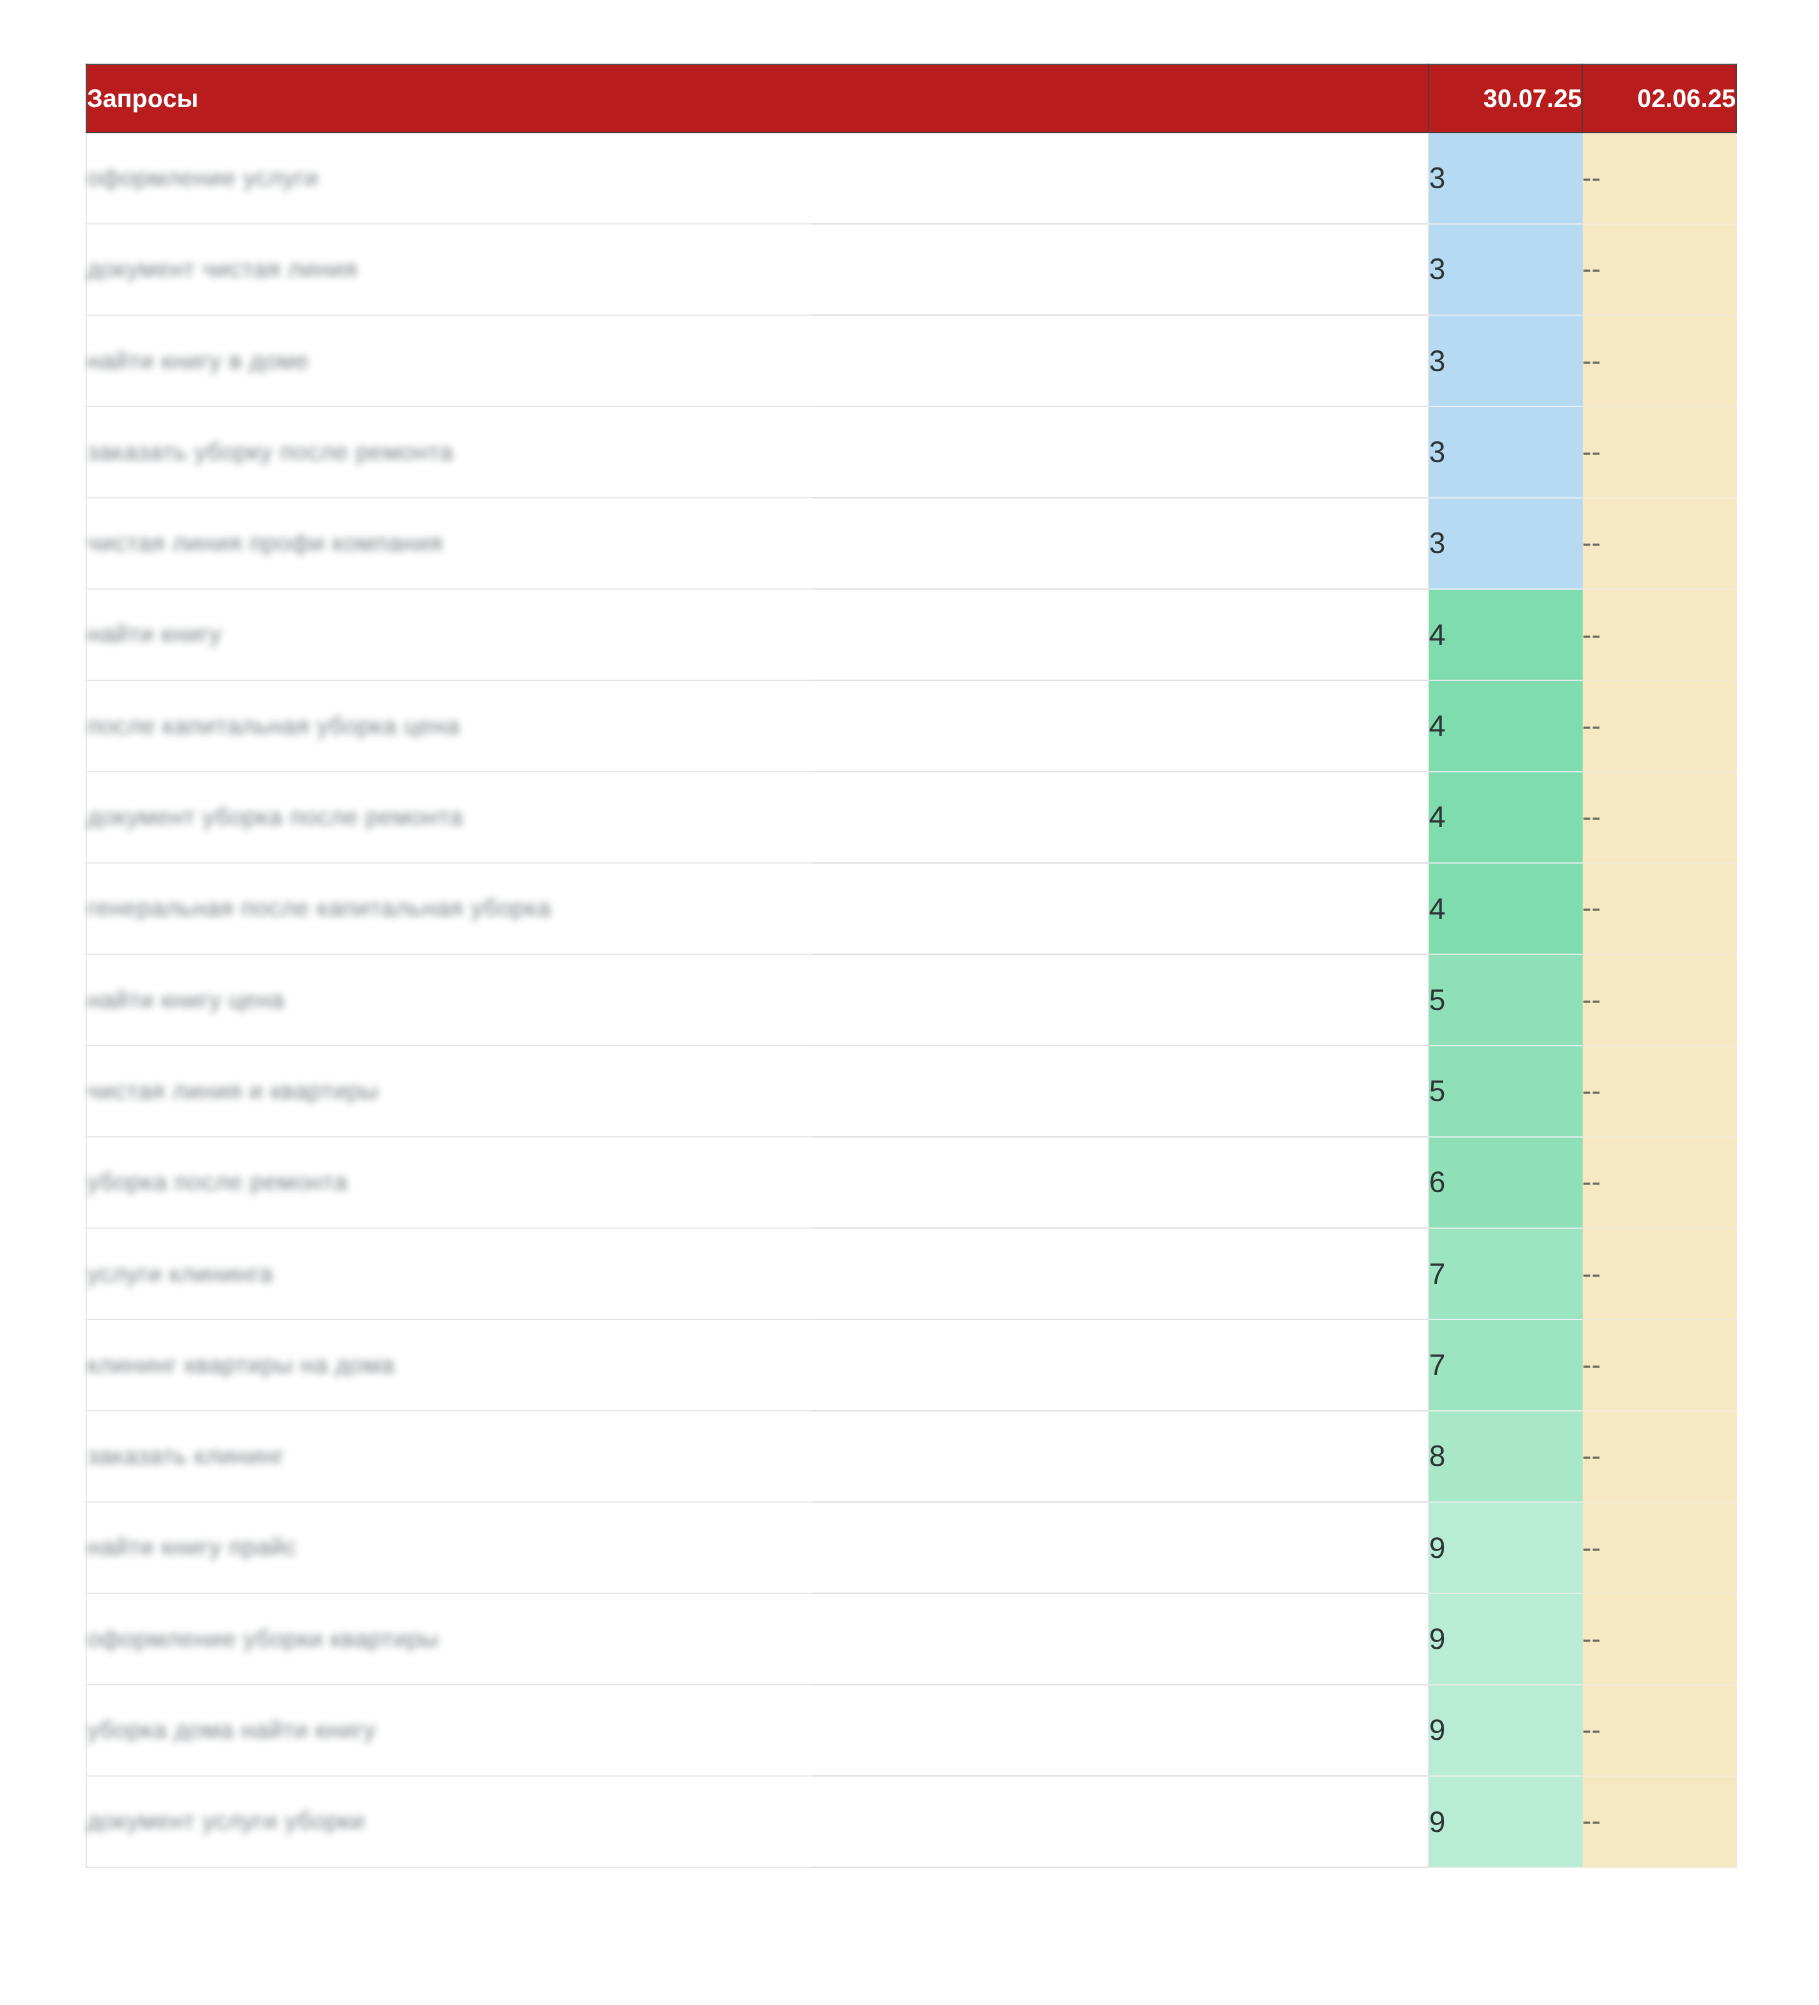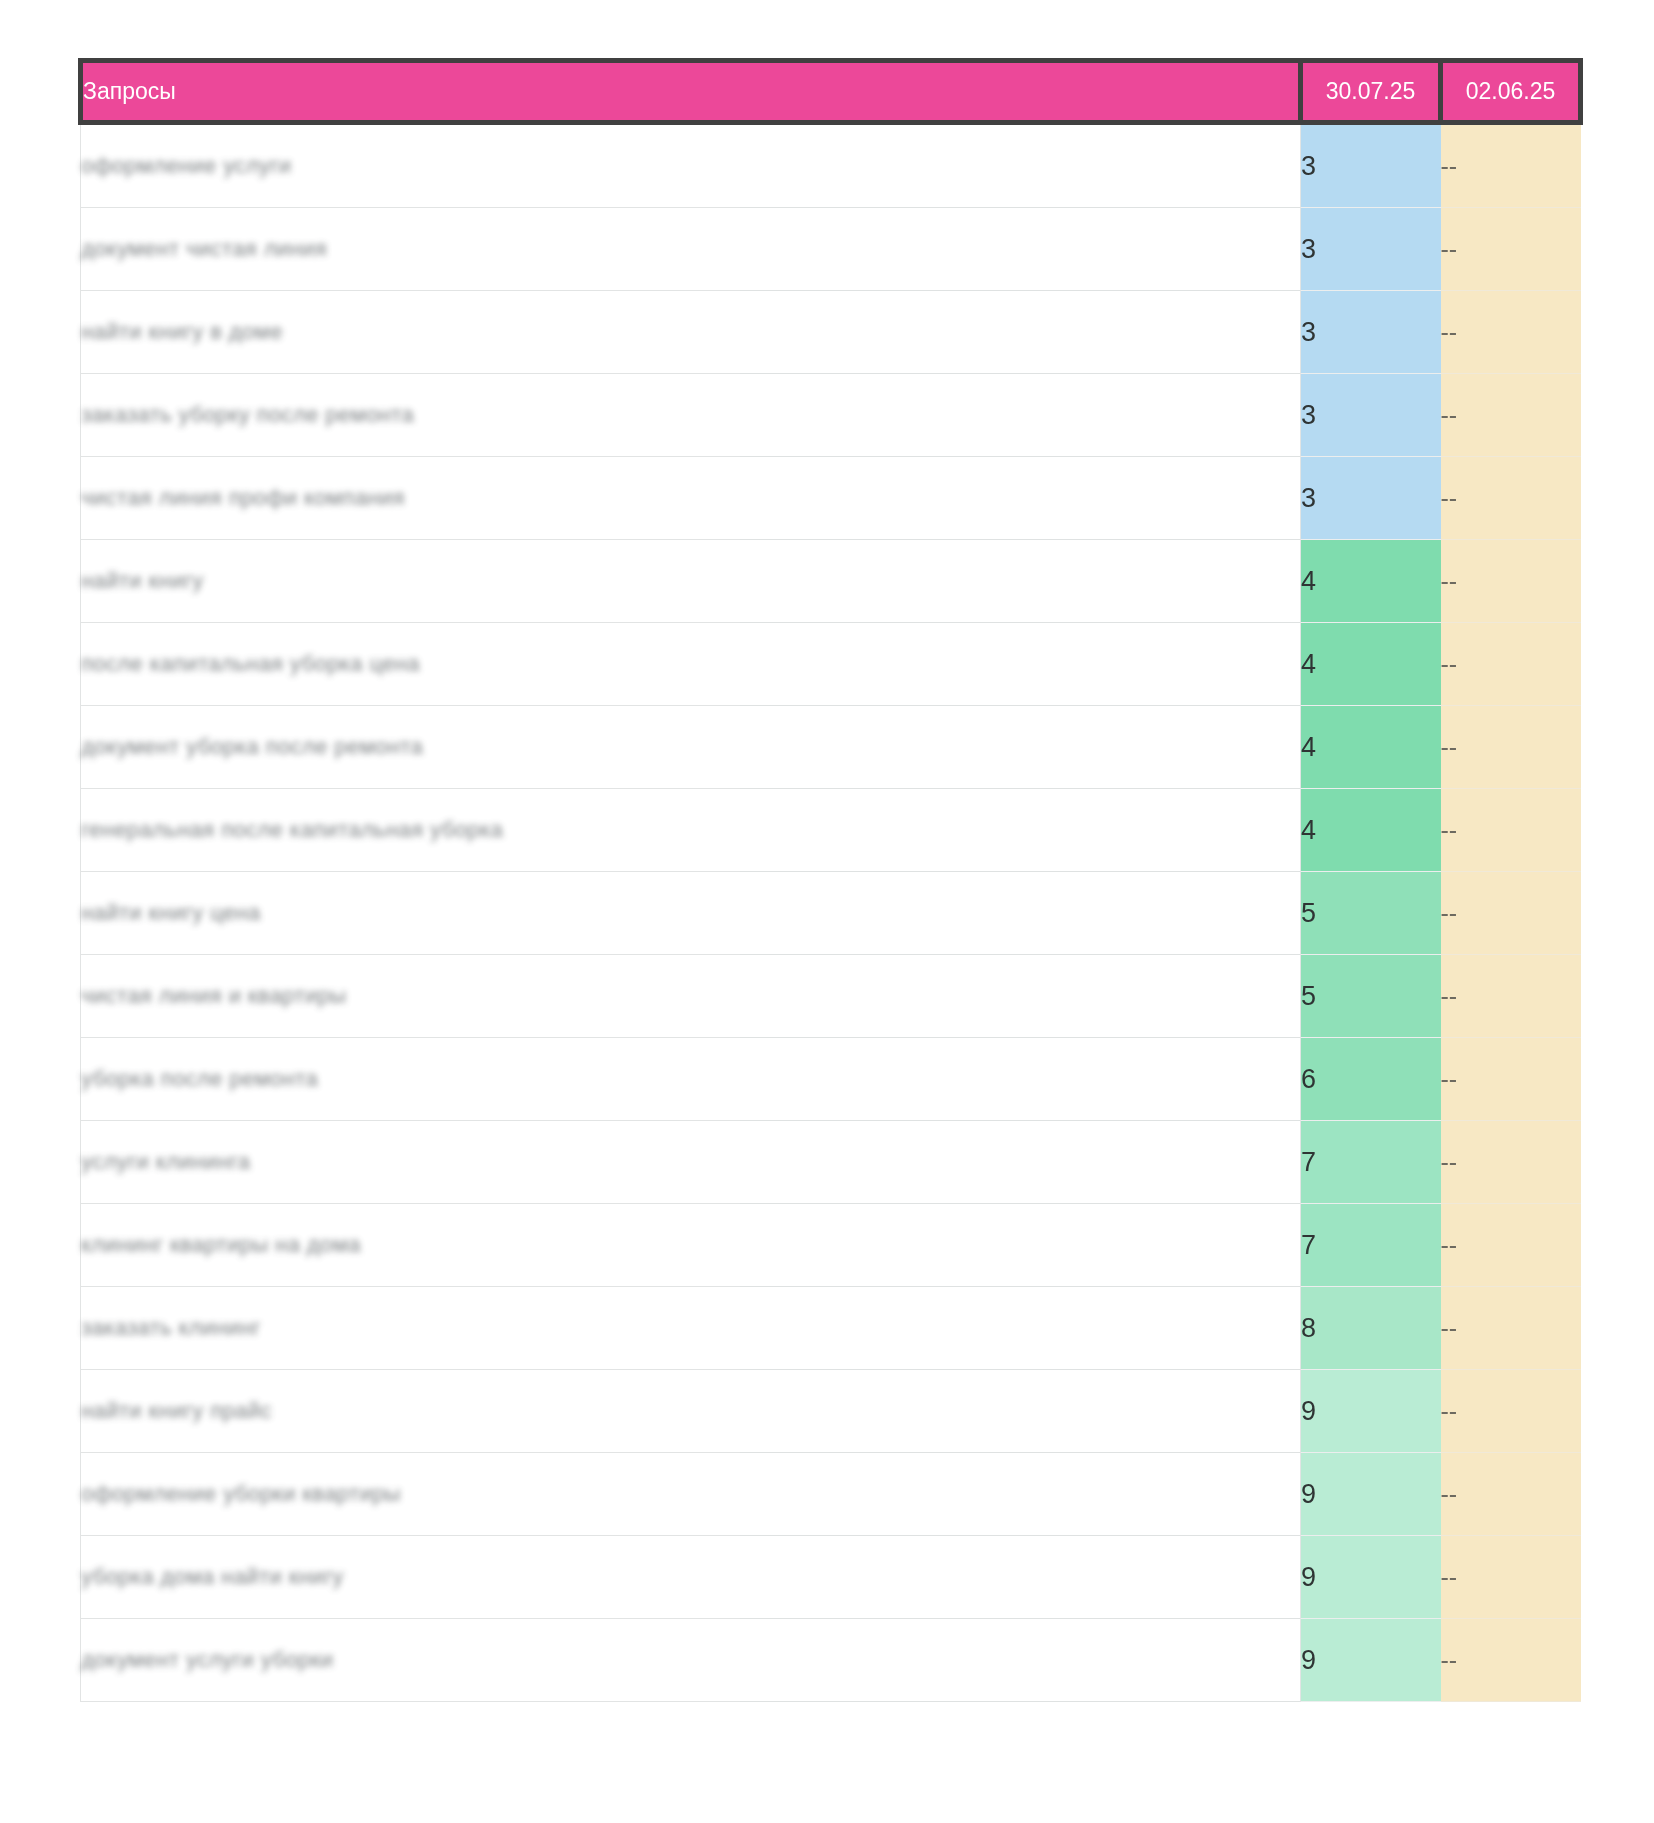--- a/index.html
+++ b/index.html
@@ -25,36 +25,36 @@
     table-layout: fixed;
     width: 1500px;
   }
   table.rank-table th,
   table.rank-table td {
     padding: 0;
     margin: 0;
   }
   
   thead th {
-    background: #ec4899;
+    background: #b91c1c;
     color: #ffffff;
     font-size: 23px;
-    font-weight: normal;
+    font-weight: bold;
     height: 62px;
     vertical-align: middle;
-    border: 5px solid #404040;
+    border: 1px solid #404040;
     box-sizing: border-box;
   }
   th.col-query {
     text-align: left;
     padding-left: 14px;
     width: 1220px;
   }
   th.col-date {
-    text-align: center;
+    text-align: right;
     padding-left: 18px;
     width: 140px;
   }
   
   td.query-cell {
     height: 82px;
     border-bottom: 1px solid #e2e4e4;
     border-left: 1px solid #e2e4e4;
     border-right: 1px solid #e2e4e4;
     background: #ffffff;

